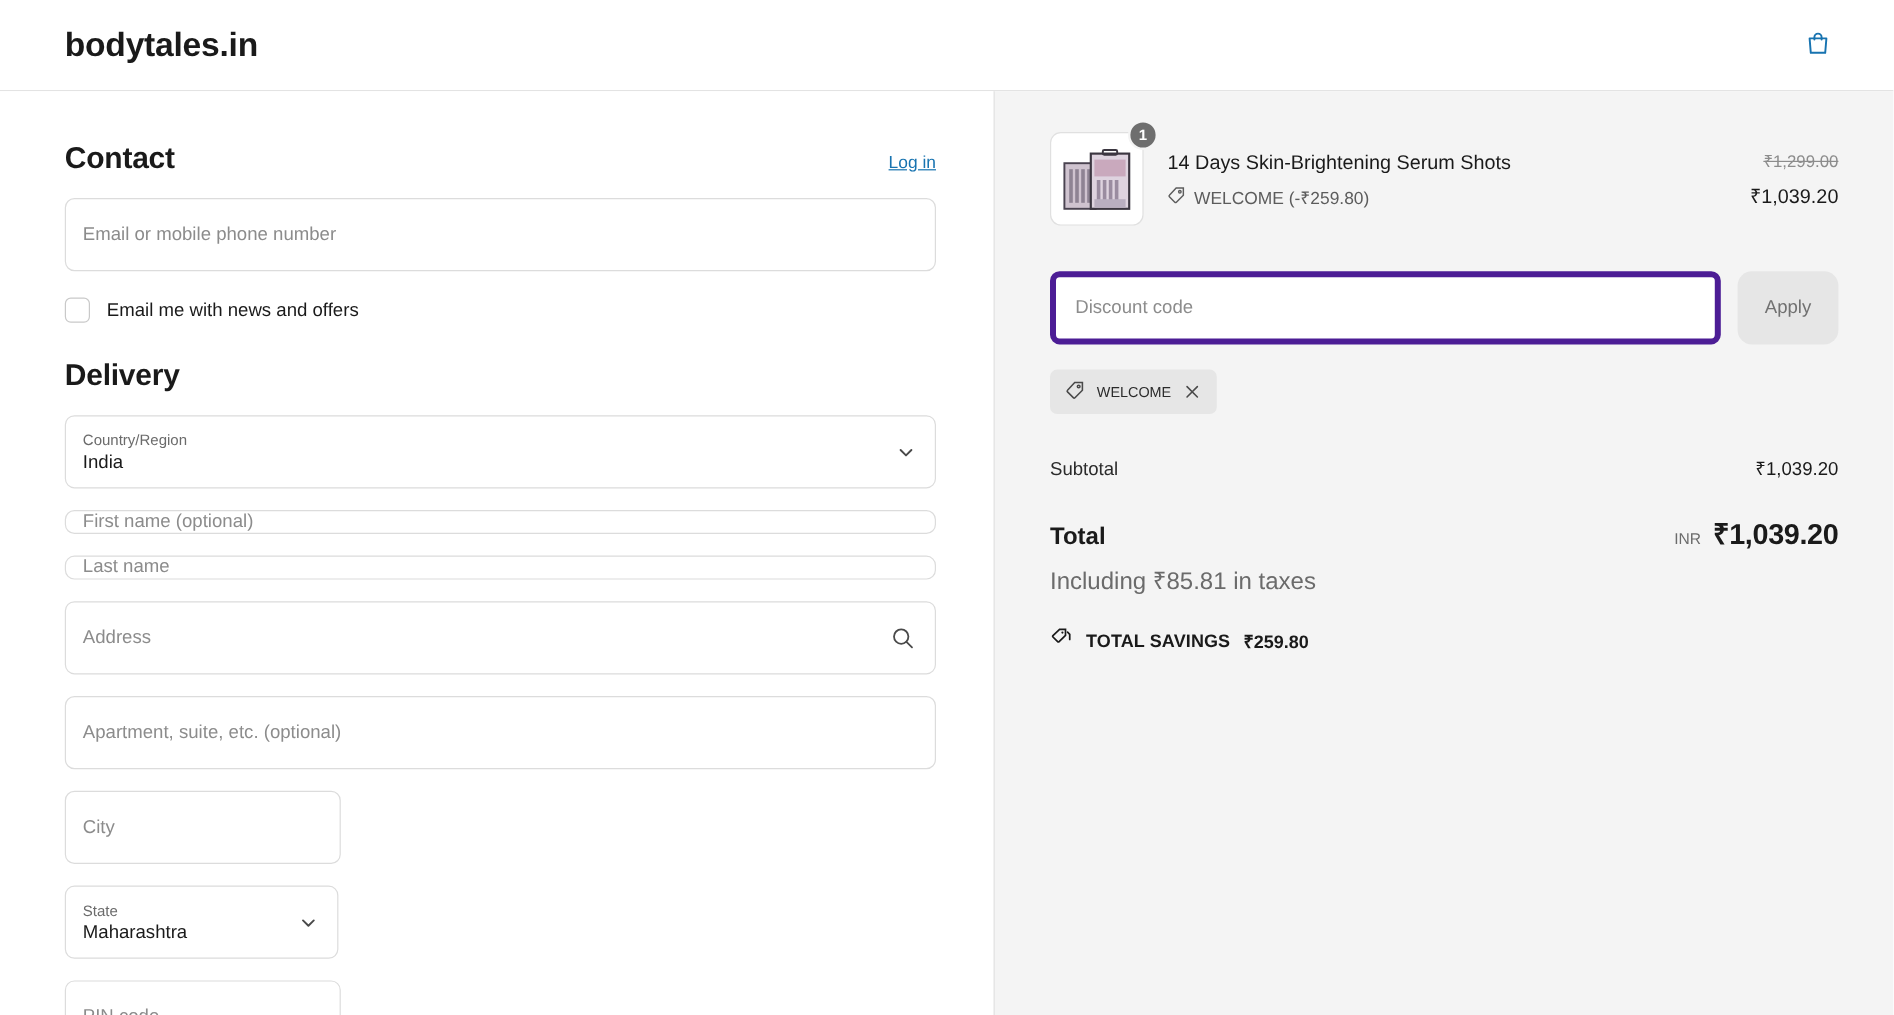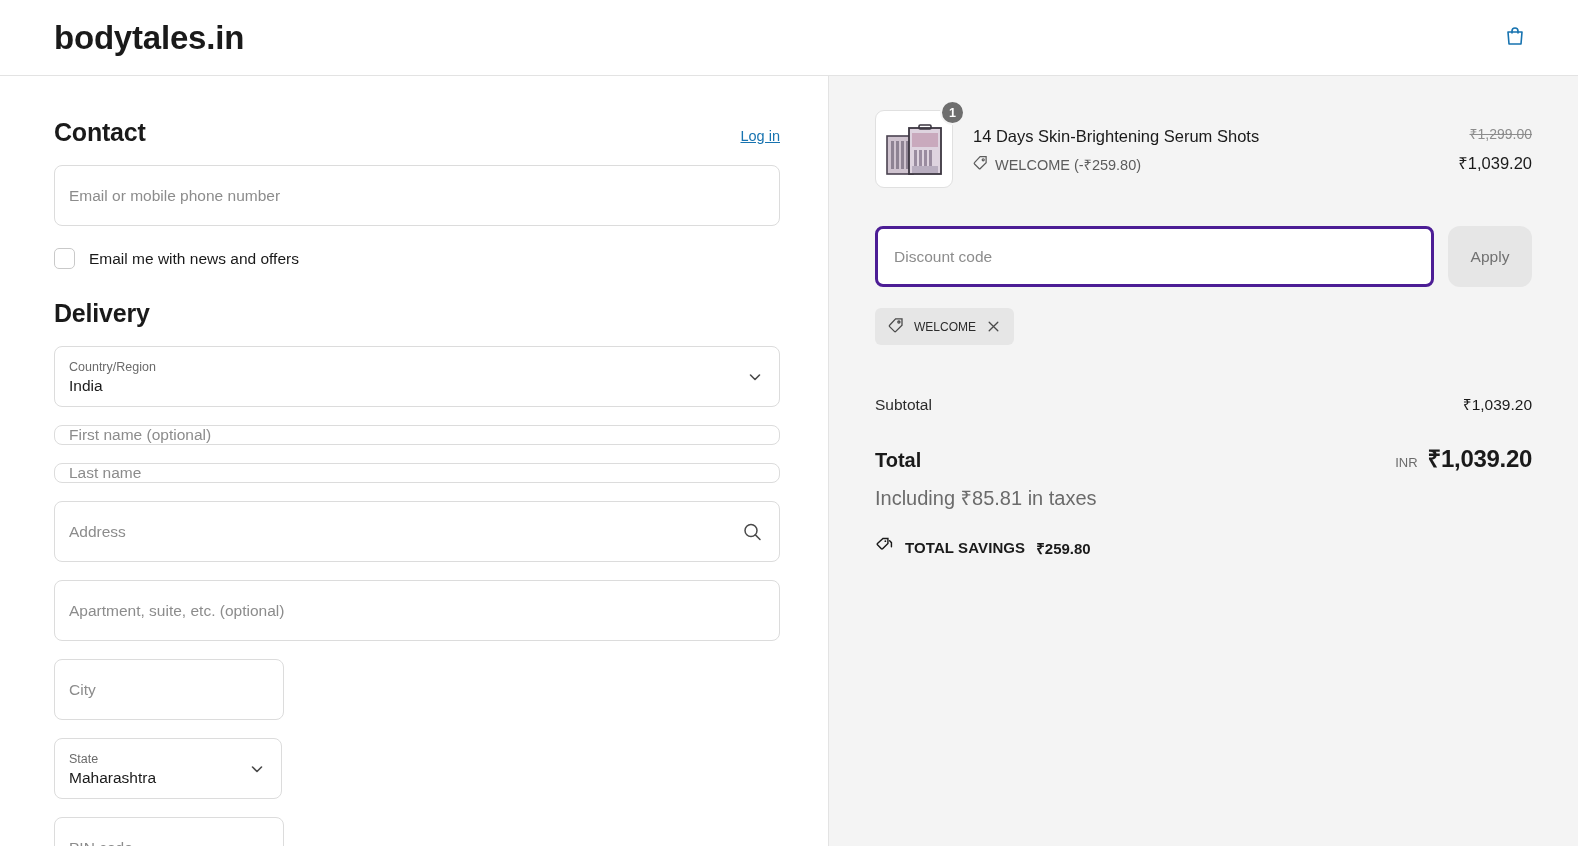--- a/index.html
+++ b/index.html
@@ -14,21 +14,21 @@
 
   
   .header {
     height: 76px; min-height: 76px;
     border-bottom: 1px solid #e3e3e3;
     background: #fff;
     display: flex; align-items: center;
     padding: 0 46px 0 54px;
     justify-content: space-between;
   }
-  .shop-name { font-size: 33px; font-weight: 700; letter-spacing: -0.2px; color: #1a1a1a; }
+  .shop-name { font-size: 28px; font-weight: 700; letter-spacing: -0.2px; color: #1a1a1a; }
   .cart-btn { width: 34px; height: 34px; display: flex; align-items: center; justify-content: center; cursor: pointer; background: none; border: none; }
 
   
   .body-split { flex: 1; display: flex; min-height: 0; }
 
   
   .left-col { width: 828px; background: #ffffff; padding: 42px 48px 0 54px; }
   .section-head { display: flex; align-items: baseline; justify-content: space-between; }
   h2.section-title { font-size: 25px; font-weight: 700; letter-spacing: -0.2px; color: #1a1a1a; }
   .login-link { font-size: 14.5px; color: #1773b0; text-decoration: underline; cursor: pointer; }
@@ -89,39 +89,39 @@
   }
   .item-mid { flex: 1; padding-top: 16px; }
   .item-title { font-size: 16.5px; color: #1a1a1a; line-height: 1.3; }
   .item-disc { display: flex; align-items: center; gap: 7px; margin-top: 7px; font-size: 14.5px; color: #5c5c5c; }
   .item-prices { text-align: right; padding-top: 14px; flex: none; }
   .price-old { font-size: 14px; color: #8c8c8c; text-decoration: line-through; }
   .price-new { font-size: 16.5px; color: #1a1a1a; margin-top: 8px; }
 
   .discount-row { display: flex; gap: 14px; margin-top: 38px; }
   .discount-input {
-    flex: 1; height: 61px; border: 3px solid #4c1d95; border-radius: 8px;
+    flex: 1; height: 61px; border: 5px solid #4c1d95; border-radius: 8px;
     background: #fff; display: flex; align-items: center; padding: 0 16px;
     font-size: 15.5px; color: #8c8c8c;
   }
   .apply-btn {
     width: 84px; height: 61px; border-radius: 12px; background: #e6e6e6;
     border: none; color: #717171; font-size: 15.5px; cursor: pointer;
     font-family: "Liberation Sans", sans-serif;
   }
 
   .chip {
     display: inline-flex; align-items: center; gap: 10px;
     background: #e6e6e6; border-radius: 6px;
     padding: 9px 13px; margin-top: 21px;
     font-size: 12px; color: #2b2b2b;
   }
   .chip .x { cursor: pointer; display: flex; align-items: center; }
 
-  .totals { margin-top: 48px; }
+  .totals { margin-top: 34px; }
   .t-row { display: flex; align-items: baseline; justify-content: space-between; margin-bottom: 17px; }
   .t-label { font-size: 15.5px; color: #2b2b2b; }
   .t-val { font-size: 15.5px; color: #1a1a1a; }
   .t-val.muted { color: #6b6b6b; }
   .t-row.grand { margin-top: 26px; margin-bottom: 10px; align-items: baseline; }
   .t-row.grand .t-label { font-size: 20px; font-weight: 700; color: #1a1a1a; }
   .grand-right { display: flex; align-items: baseline; gap: 10px; }
   .cur { font-size: 13px; color: #6b6b6b; }
   .grand-amt { font-size: 24px; font-weight: 700; color: #1a1a1a; letter-spacing: -0.3px; }
   .taxes { font-size: 20px; color: #6b6b6b; margin-top: 9px; }

